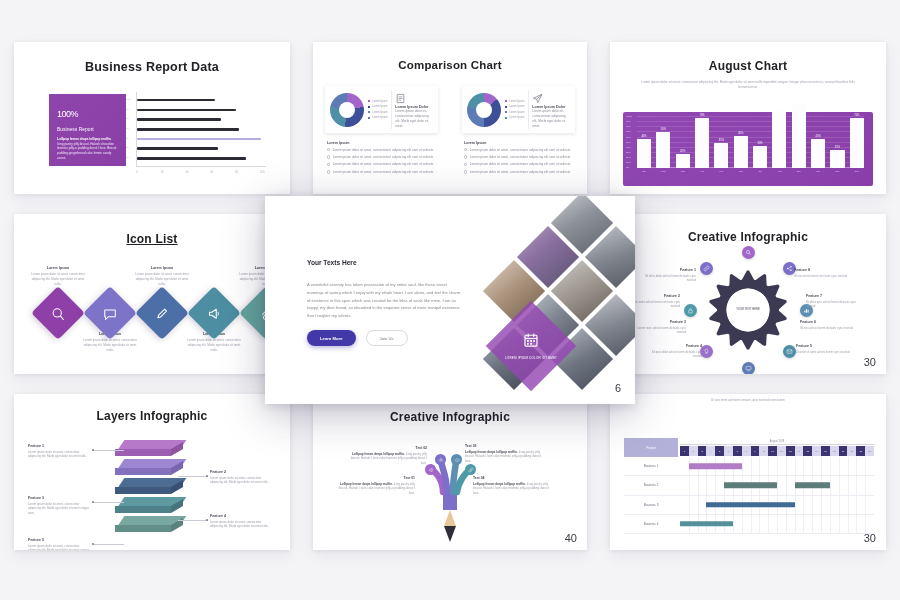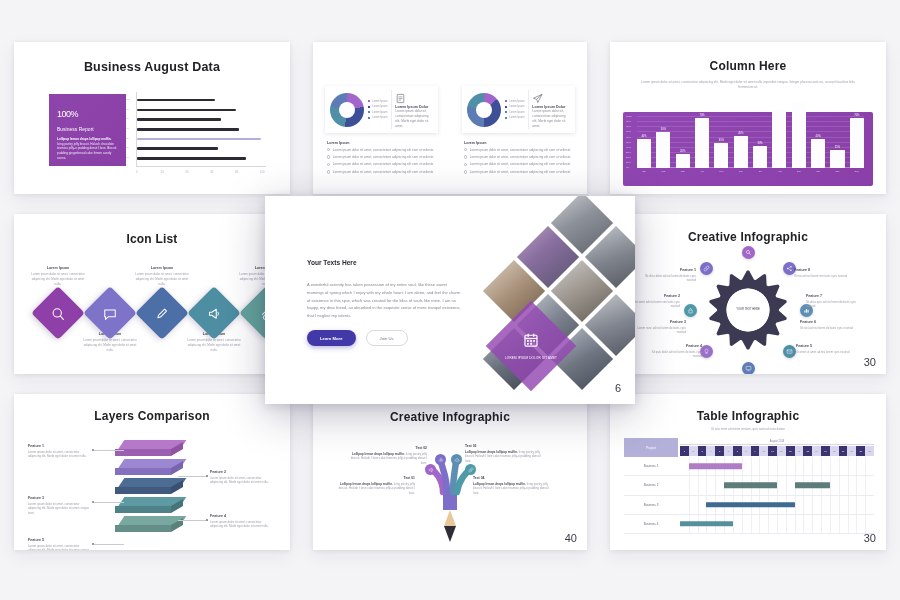--- a/index.html
+++ b/index.html
@@ -88,21 +88,21 @@
   .cc-yl { position: absolute; left: -11px; font-size: 2.4px; color: rgba(255,255,255,.72); }
   .cc-bars { position: absolute; left: 0; right: 0; bottom: 6px; top: 0; display: flex; align-items: flex-end; justify-content: space-between; }
   .cc-col { width: 6.2%; position: relative; display: flex; flex-direction: column; align-items: center; }
   .cc-bar { width: 100%; background: #fdfdff; border-radius: .5px; }
   .cc-val { font-size: 2.6px; color: #fff; margin-bottom: 1px; }
   .cc-xl { position: absolute; top: 100%; margin-top: 1.5px; font-size: 2.3px; color: rgba(255,255,255,.72); }
   .cc-base { position: absolute; left: 0; right: 0; bottom: 6px; height: 1px; background: rgba(255,255,255,.3); }
 
   
   #s4 { left: 14px; top: 214px; width: 276px; height: 160px; }
-  #s4 .slide-title { font-size: 12px; margin-top: 18px; }
+  #s4 .slide-title { font-size: 12px; margin-top: 18px; text-decoration: underline; }
   .il-row { position: absolute; left: 10px; right: 0; top: 52px; height: 105px; }
   .il-item { position: absolute; width: 60px; }
   .il-dia {
     width: 38px; height: 38px; transform: rotate(45deg);
     border-radius: 4px; margin: 0 auto;
     display: flex; align-items: center; justify-content: center;
     box-shadow: 0 2px 6px rgba(60,40,90,.22);
   }
   .il-dia svg { transform: rotate(-45deg); }
   .il-txt { text-align: center; width: 60px; }
@@ -190,21 +190,21 @@
   .cal-in { transform: rotate(-45deg); text-align: center; color: #fff; }
   .cal-in .cl { font-size: 3px; margin-top: 4px; letter-spacing: .2px; }
   .se-page { position: absolute; right: 14px; bottom: 10px; font-size: 11px; color: #3b3b45; }
 </style>
 </head>
 <body>
 
 <div class="stage">
 
   <div class="slide" id="s1">
-    <div class="slide-title">Business August Data</div>
+    <div class="slide-title">Business Report Data</div>
     <div class="br-wrap">
 
       <div class="br-card">
         <div class="br-pct"><span id="pctnum">100</span><span class="sym">%</span></div>
         <div class="br-sub">Business Report</div>
         <div class="br-body"><b>Lollipop lemon drops lollipop muffin.</b><span> Icing pastry jelly biscuit. Halvah chocolate tiramisu jelly-o pudding donut I love. Biscuit pudding gingerbread cake lemon candy canes.</span></div>
       </div>
 
       <div class="br-chart">
         <div class="br-axis"></div>
@@ -231,20 +231,21 @@
             <div class="br-xlab" style="left:59.6px">40</div>
             <div class="br-xlab" style="left:84.4px">60</div>
             <div class="br-xlab" style="left:109.2px">80</div>
             <div class="br-xlab" style="left:134px">100</div>
           </div>
       </div>
     </div>
   </div>
 
   <div class="slide" id="s2">
+    <div class="slide-title">Comparison Chart</div>
     <div class="cmp-cols" id="cmp-cols">
         <div class="cmp-col">
           <div class="cmp-card">
             <div class="donut" style="background:conic-gradient(#a265c9 0.0deg 79.2deg,#3d4f96 79.2deg 187.2deg,#4f8fa8 187.2deg 280.8deg,#5d7bb5 280.8deg 360.0deg)"></div>
             <div class="donut-legend">
               <div class="dl-row">
                 <span class="dl-dot" style="background:#a265c9"></span>
                 <span>Lorem Ipsum</span>
               </div>
               <div class="dl-row">
@@ -338,21 +339,21 @@
             <div class="cmp-li">
               <span class="chk"></span>
               <span class="tiny">Lorem ipsum dolor sit amet, consectetuer adipiscing elit sem ut veliesto</span>
             </div>
           </div>
         </div>
       </div>
   </div>
 
   <div class="slide" id="s3">
-    <div class="slide-title">Column Here</div>
+    <div class="slide-title">August Chart</div>
     <div class="cc-sub">Lorem ipsum dolor sit amet, consectetur adipiscing elit. Morbi eget dolor sit amet nulla imperdiet congue. Integer placerat ante eu, suscipit faucibus felis fermentum at.</div>
     <div class="cc-panel">
       <div class="cc-plot">
         <div id="cc-grid">
             <div class="cc-grid" style="bottom:calc(0% * 0.94 + 6px)"></div>
             <div class="cc-yl" style="bottom:calc(0% * 0.94 + 5px)">0%</div>
             <div class="cc-grid" style="bottom:calc(10% * 0.94 + 6px)"></div>
             <div class="cc-yl" style="bottom:calc(10% * 0.94 + 5px)">10%</div>
             <div class="cc-grid" style="bottom:calc(20% * 0.94 + 6px)"></div>
             <div class="cc-yl" style="bottom:calc(20% * 0.94 + 5px)">20%</div>
@@ -595,21 +596,21 @@
         </div>
         <div class="feat r" style="left:184px;top:14px">
           <h5>Feature 8</h5>
           <p>Ut nisi ad nisi lorem ven tariis cyes nostrud</p>
         </div>
       </div>
     <div class="pagenum">30</div>
   </div>
 
   <div class="slide" id="s6">
-    <div class="slide-title">Layers Comparison</div>
+    <div class="slide-title">Layers Infographic</div>
     <div class="lay-stage" id="lay-stage">
         <div class="layer" style="top:10px">
           <div class="lay-top" style="background:#b678c9"></div>
           <div class="lay-front" style="background:#9c5eb0"></div>
           <div class="lay-side" style="background:#8f539f"></div>
         </div>
         <div class="layer" style="top:29px">
           <div class="lay-top" style="background:#9b87d2"></div>
           <div class="lay-front" style="background:#8371be"></div>
           <div class="lay-side" style="background:#7865ae"></div>
@@ -703,21 +704,20 @@
         </div><div class="pnode" style="left:152px;top:34px;background:#4f9aa8">
           <svg width="6" height="6" viewBox="0 0 20 20">
             <path d="M8.5 11.5a3.5 3.5 0 005 0l2.5-2.5a3.5 3.5 0 00-5-5L9.5 5.5" fill="none" stroke="#fff" stroke-width="1.4" stroke-linecap="round"></path>
             <path d="M11.5 8.5a3.5 3.5 0 00-5 0L4 11a3.5 3.5 0 005 5l1.5-1.5" fill="none" stroke="#fff" stroke-width="1.4" stroke-linecap="round"></path>
           </svg>
         </div></div>
     <div class="pagenum">40</div>
   </div>
 
   <div class="slide" id="s8">
-    <div class="slide-title">Table Infographic</div>
     <div class="ti-sub">Ut wisi enim ad minim veniam, quis nostrud exercitation</div>
     <div class="gantt">
       <div class="g-monthbar">August 2018</div>
       <div class="g-projcell">Project</div>
       <div class="g-days" id="g-days">
           <div class="g-day even">1</div>
           <div class="g-day odd">2</div>
           <div class="g-day even">3</div>
           <div class="g-day odd">4</div>
           <div class="g-day even">5</div>

